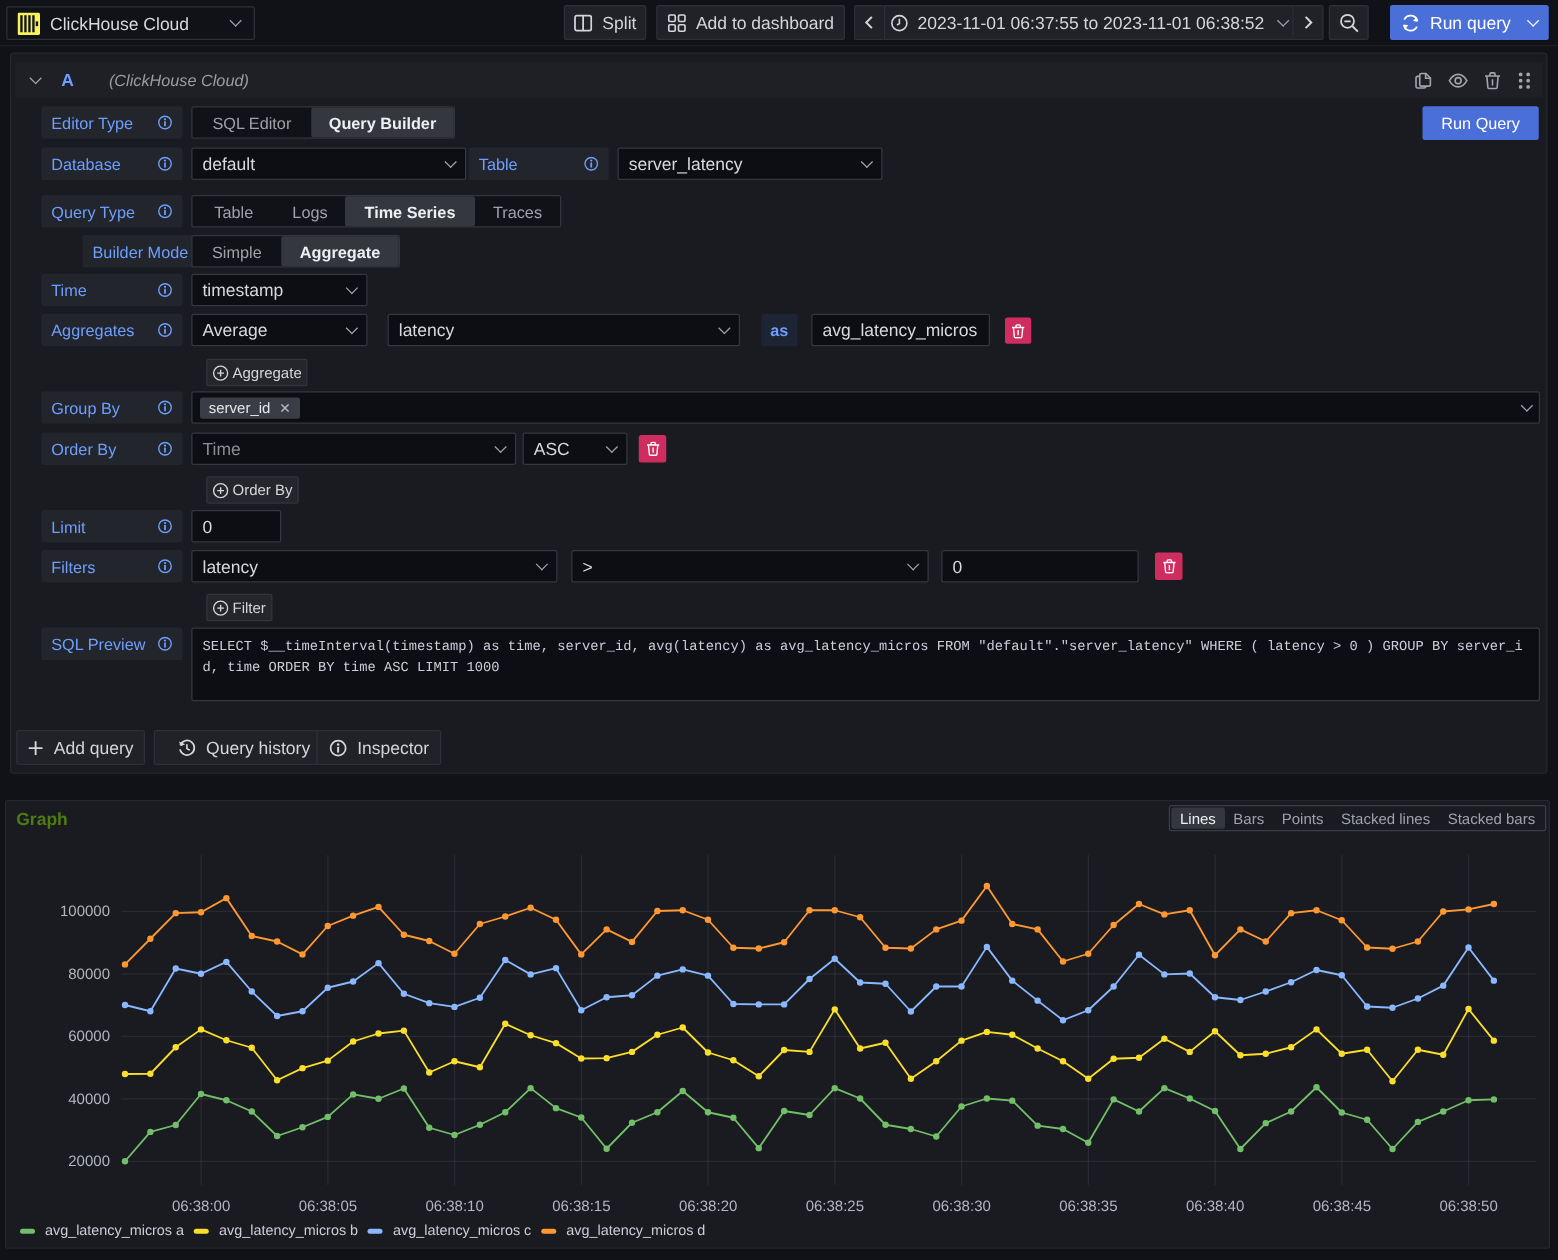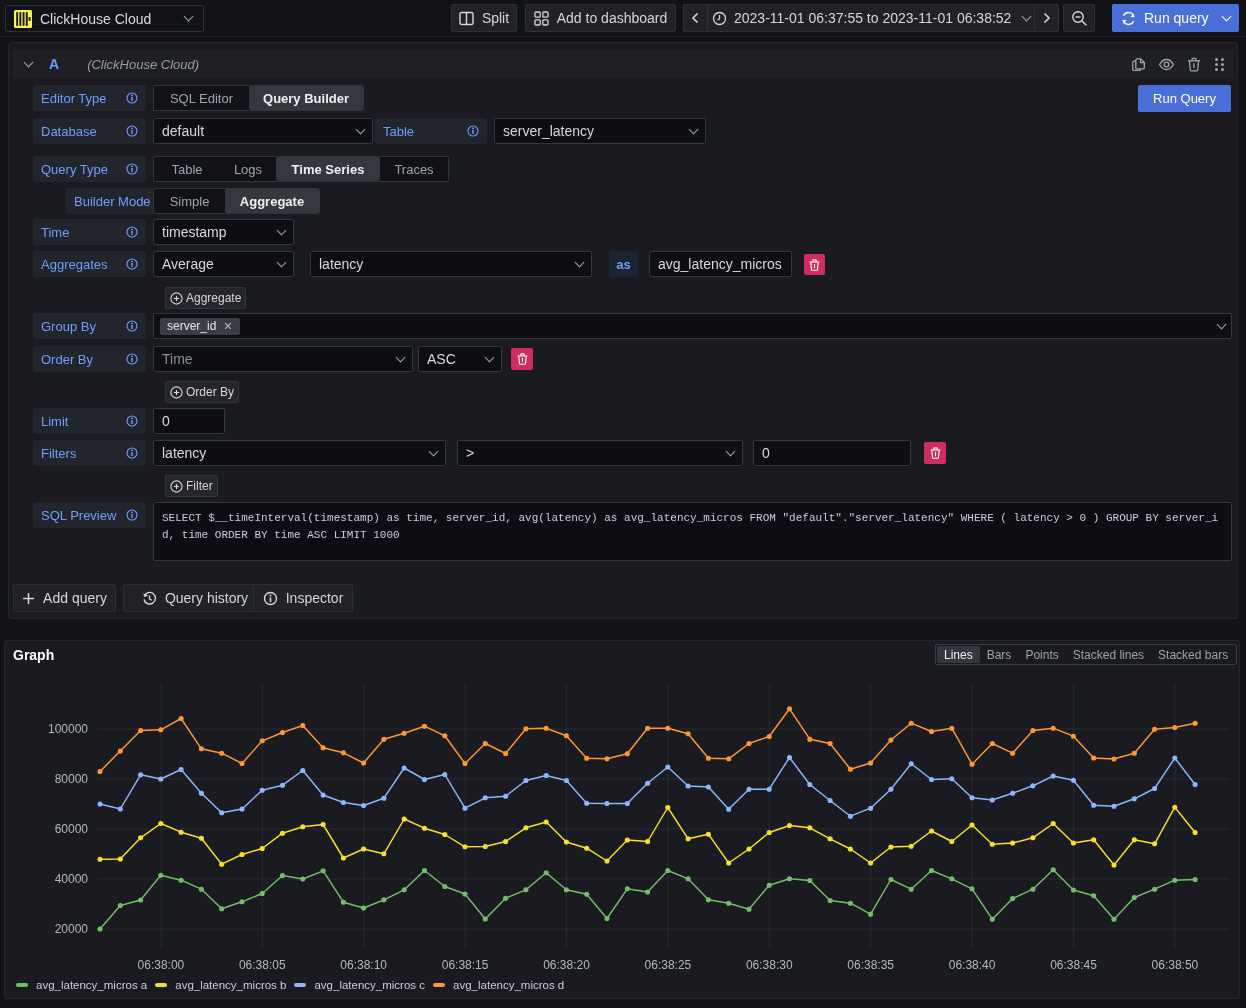--- a/index.html
+++ b/index.html
@@ -413,21 +413,21 @@
 <div class="btn abs" style="left:253px;top:584px;width:100px;height:28px;">
   <svg class="ic" width="15" height="15" viewBox="0 0 15 15">
       <circle cx="7.5" cy="7.5" r="6" fill="none" stroke="#d5d6db" stroke-width="1.4"></circle>
       <circle cx="7.5" cy="4.6" r="1" fill="#d5d6db"></circle>
       <rect x="6.7" y="6.5" width="1.6" height="4.6" fill="#d5d6db"></rect>
     </svg>
   <span>Inspector</span>
 </div>
 
 <div class="abs" style="left:4px;top:640px;width:1236px;height:359px;background:#191b20;border:1px solid #25272d;border-radius:2px;"></div>
-<div class="abs" style="left:13px;top:647px;font-size:14px;font-weight:700;color:#ffffff;">Graph</div>
+<div class="abs" style="left:13px;top:647px;font-size:14px;font-weight:700;color:#4d7c0f;">Graph</div>
 
 <div class="abs radio" style="left:935px;top:644px;height:21px;font-size:12px;background:#191b20;border-color:#3b3d45;padding:1px;">
   <div class="opt sel" style="padding:0 7px;font-weight:500;">Lines</div>
   <div class="opt" style="padding:0 7px;">Bars</div>
   <div class="opt" style="padding:0 7px;">Points</div>
   <div class="opt" style="padding:0 7px;">Stacked lines</div>
   <div class="opt" style="padding:0 7px;">Stacked bars</div>
 </div>
 
 <svg class="abs" style="left:4px;top:640px;" width="1236" height="358" viewBox="0 0 1236 358">

